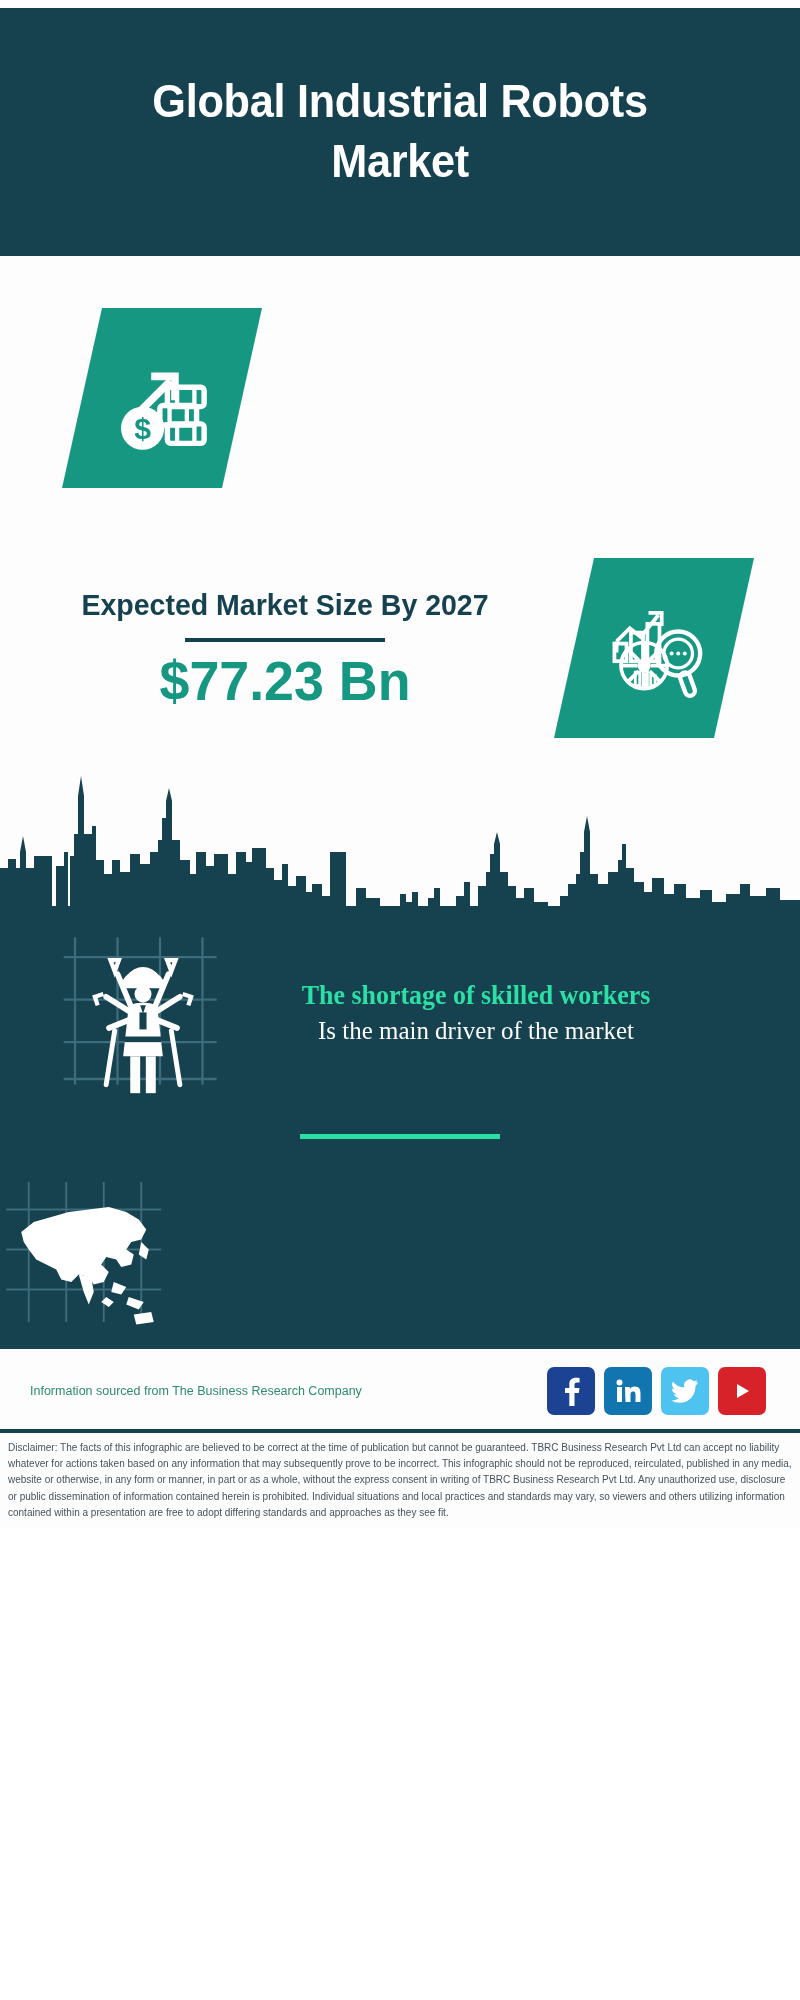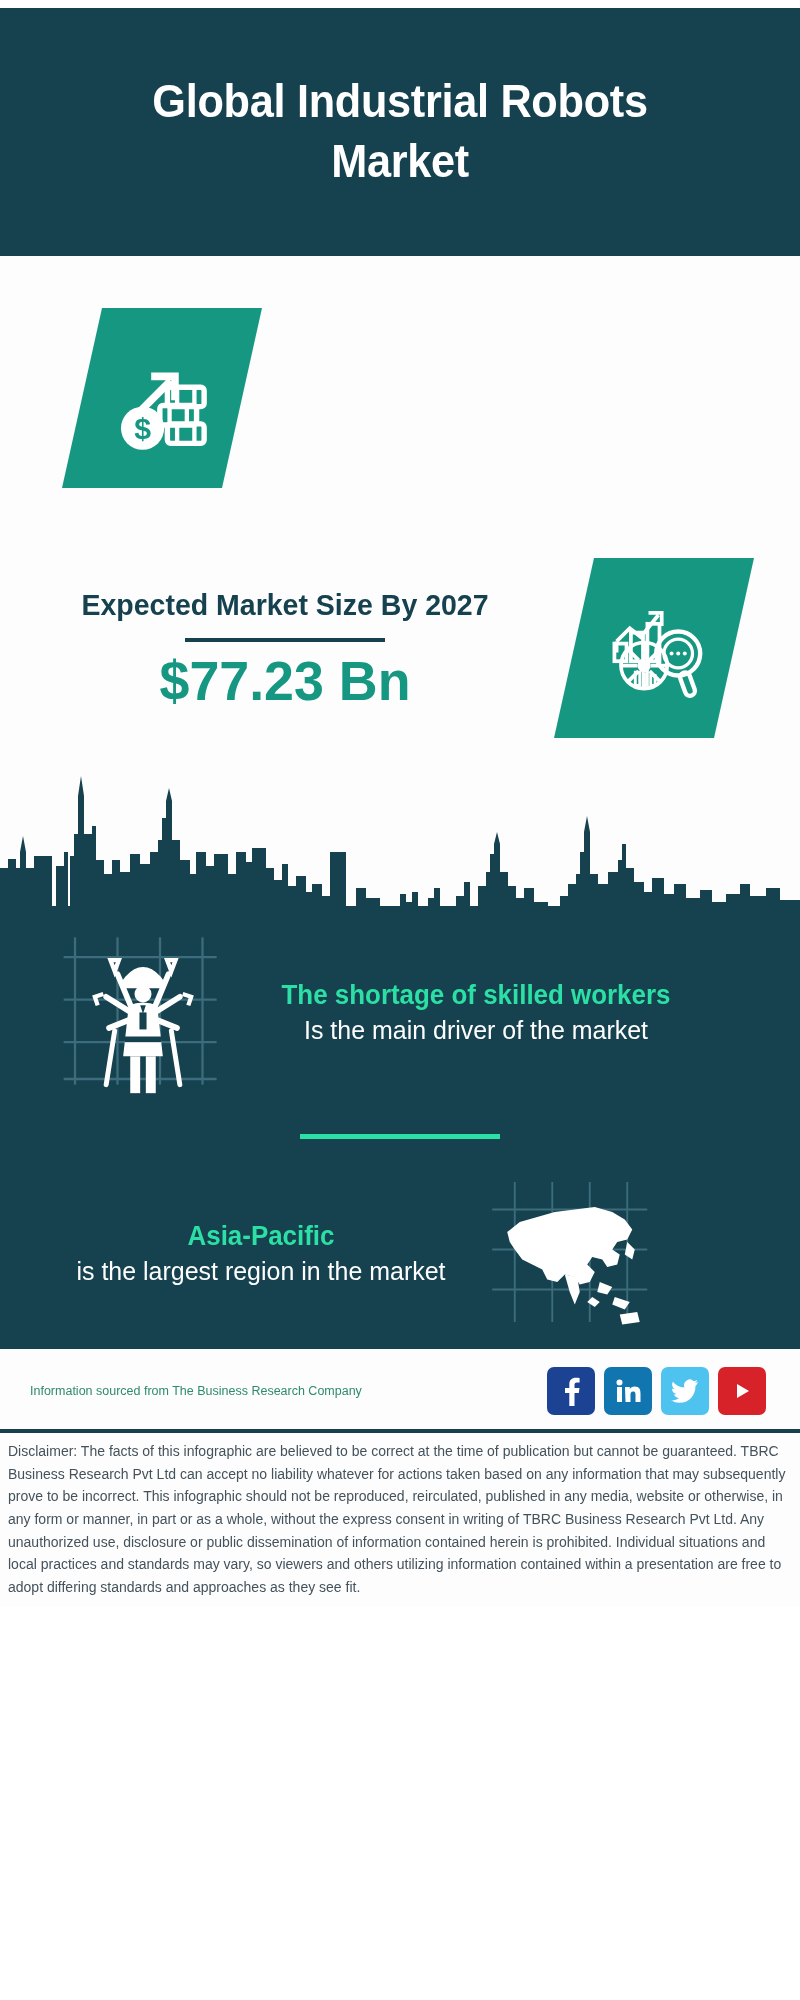--- a/index.html
+++ b/index.html
@@ -76,21 +76,21 @@
 
   
   .skyline { display:block; width:800px; height:150px; margin-top:18px; }
 
   
   .dark-band {
     width:800px;
     background:#16414f;
     padding:14px 0 18px 0;
   }
-  .fact-row { display:flex; align-items:center; width:716px; }
+  .fact-row { display:flex; align-items:center; width:716px;font-family:Liberation Serif, serif; }
   .fact-icon { flex:0 0 auto; position:relative; }
   .fact-text { flex:1; text-align:center; padding:0 8px; }
   .fact-hi {
     color:#2ce0a5;
     font-size:27px;
     font-weight:bold;
     line-height:1.30;
     transform:scaleX(0.96);
   }
   .fact-sub {
@@ -130,21 +130,21 @@
   .s-li { background:#1175b0; }
   .s-tw { background:#4fc3f0; }
   .s-yt { background:#d8222a; }
 
   .disc-sep { width:800px; height:4px; background:#16414f; }
   .disclaimer {
     width:800px;
     background:#fdfdfd;
     padding:7px 8px 8px 8px;
     color:#44525c;
-    font-size:14px;
+    font-size:10px;
     line-height:1.62;
     text-align:left;
   }
 </style>
 </head>
 <body>
 
 <div class="header">
   <h1>Global Industrial Robots Market</h1>
 </div>
@@ -297,24 +297,20 @@
     </div>
     <div class="fact-text" style="padding-right:30px;">
       <div class="fact-hi">The shortage of skilled workers</div>
       <div class="fact-sub">Is the main driver of the market</div>
     </div>
   </div>
 
   <div class="green-rule"></div>
 
   <div class="fact-row">
-    <div class="fact-text" style="padding-left:44px;">
-      <div class="fact-hi">Asia-Pacific</div>
-      <div class="fact-sub">is the largest region in the market</div>
-    </div>
     <div class="fact-icon" style="width:190px;margin-right:40px;">
       <svg width="165" height="150" viewBox="0 0 130 120">
         <g stroke="#3d6c7c" stroke-width="1.5">
           <line x1="22" y1="4" x2="22" y2="116"></line>
           <line x1="52" y1="4" x2="52" y2="116"></line>
           <line x1="82" y1="4" x2="82" y2="116"></line>
           <line x1="112" y1="4" x2="112" y2="116"></line>
           <line x1="4" y1="26" x2="128" y2="26"></line>
           <line x1="4" y1="58" x2="128" y2="58"></line>
           <line x1="4" y1="90" x2="128" y2="90"></line>

